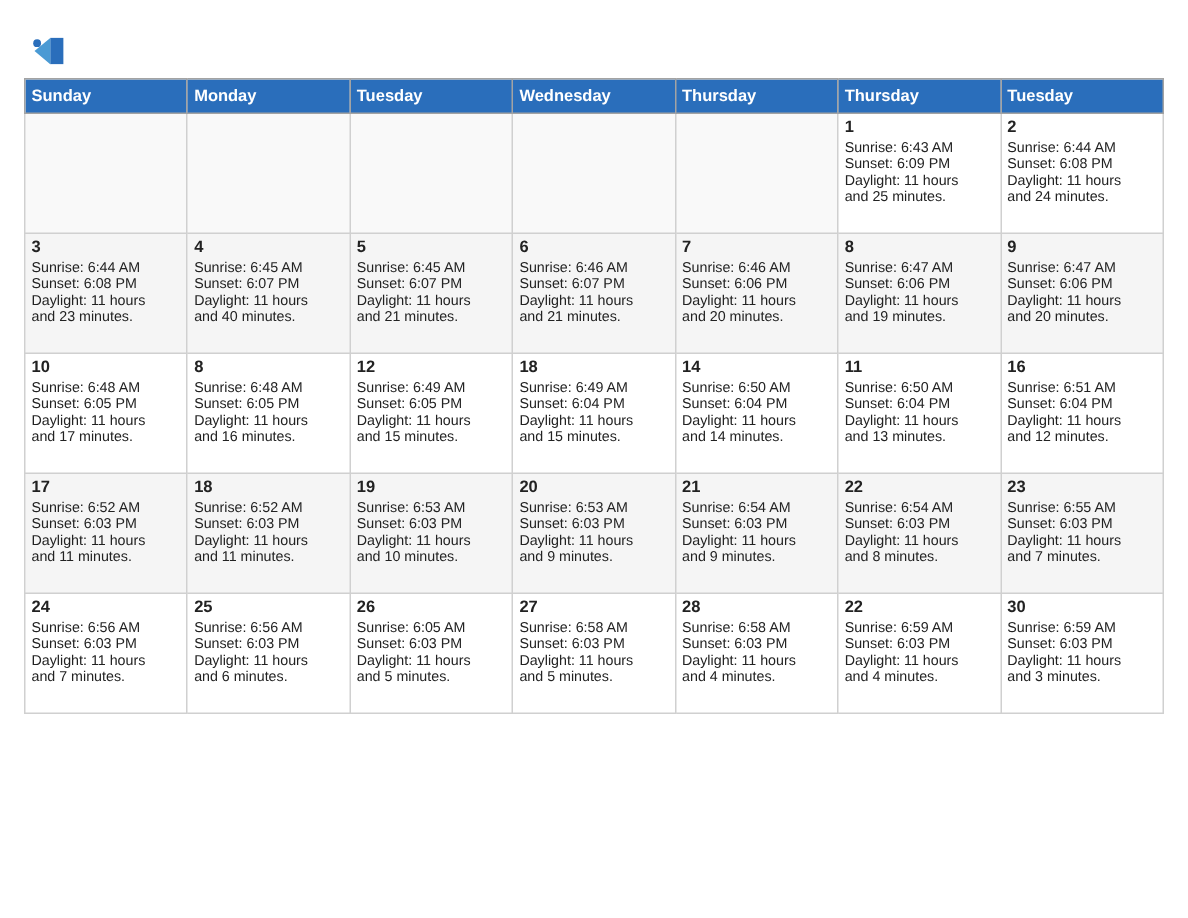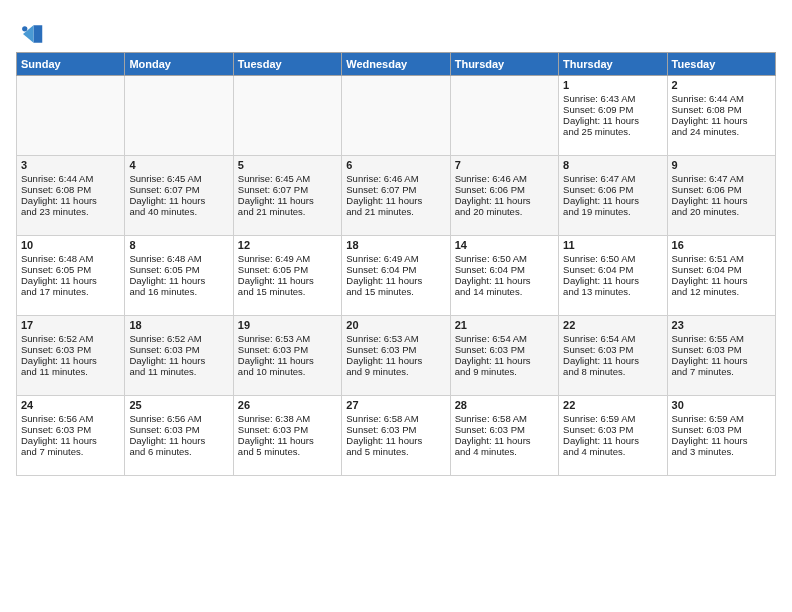--- a/index.html
+++ b/index.html
@@ -301,21 +301,21 @@
         </td>
         <td>
           <span class="day-num">25</span>
           <div>Sunrise: 6:56 AM</div>
           <div>Sunset: 6:03 PM</div>
           <div>Daylight: 11 hours</div>
           <div>and 6 minutes.</div>
         </td>
         <td>
           <span class="day-num">26</span>
-          <div>Sunrise: 6:38 AM</div>
+          <div>Sunrise: 6:05 AM</div>
           <div>Sunset: 6:03 PM</div>
           <div>Daylight: 11 hours</div>
           <div>and 5 minutes.</div>
         </td>
         <td>
           <span class="day-num">27</span>
           <div>Sunrise: 6:58 AM</div>
           <div>Sunset: 6:03 PM</div>
           <div>Daylight: 11 hours</div>
           <div>and 5 minutes.</div>

